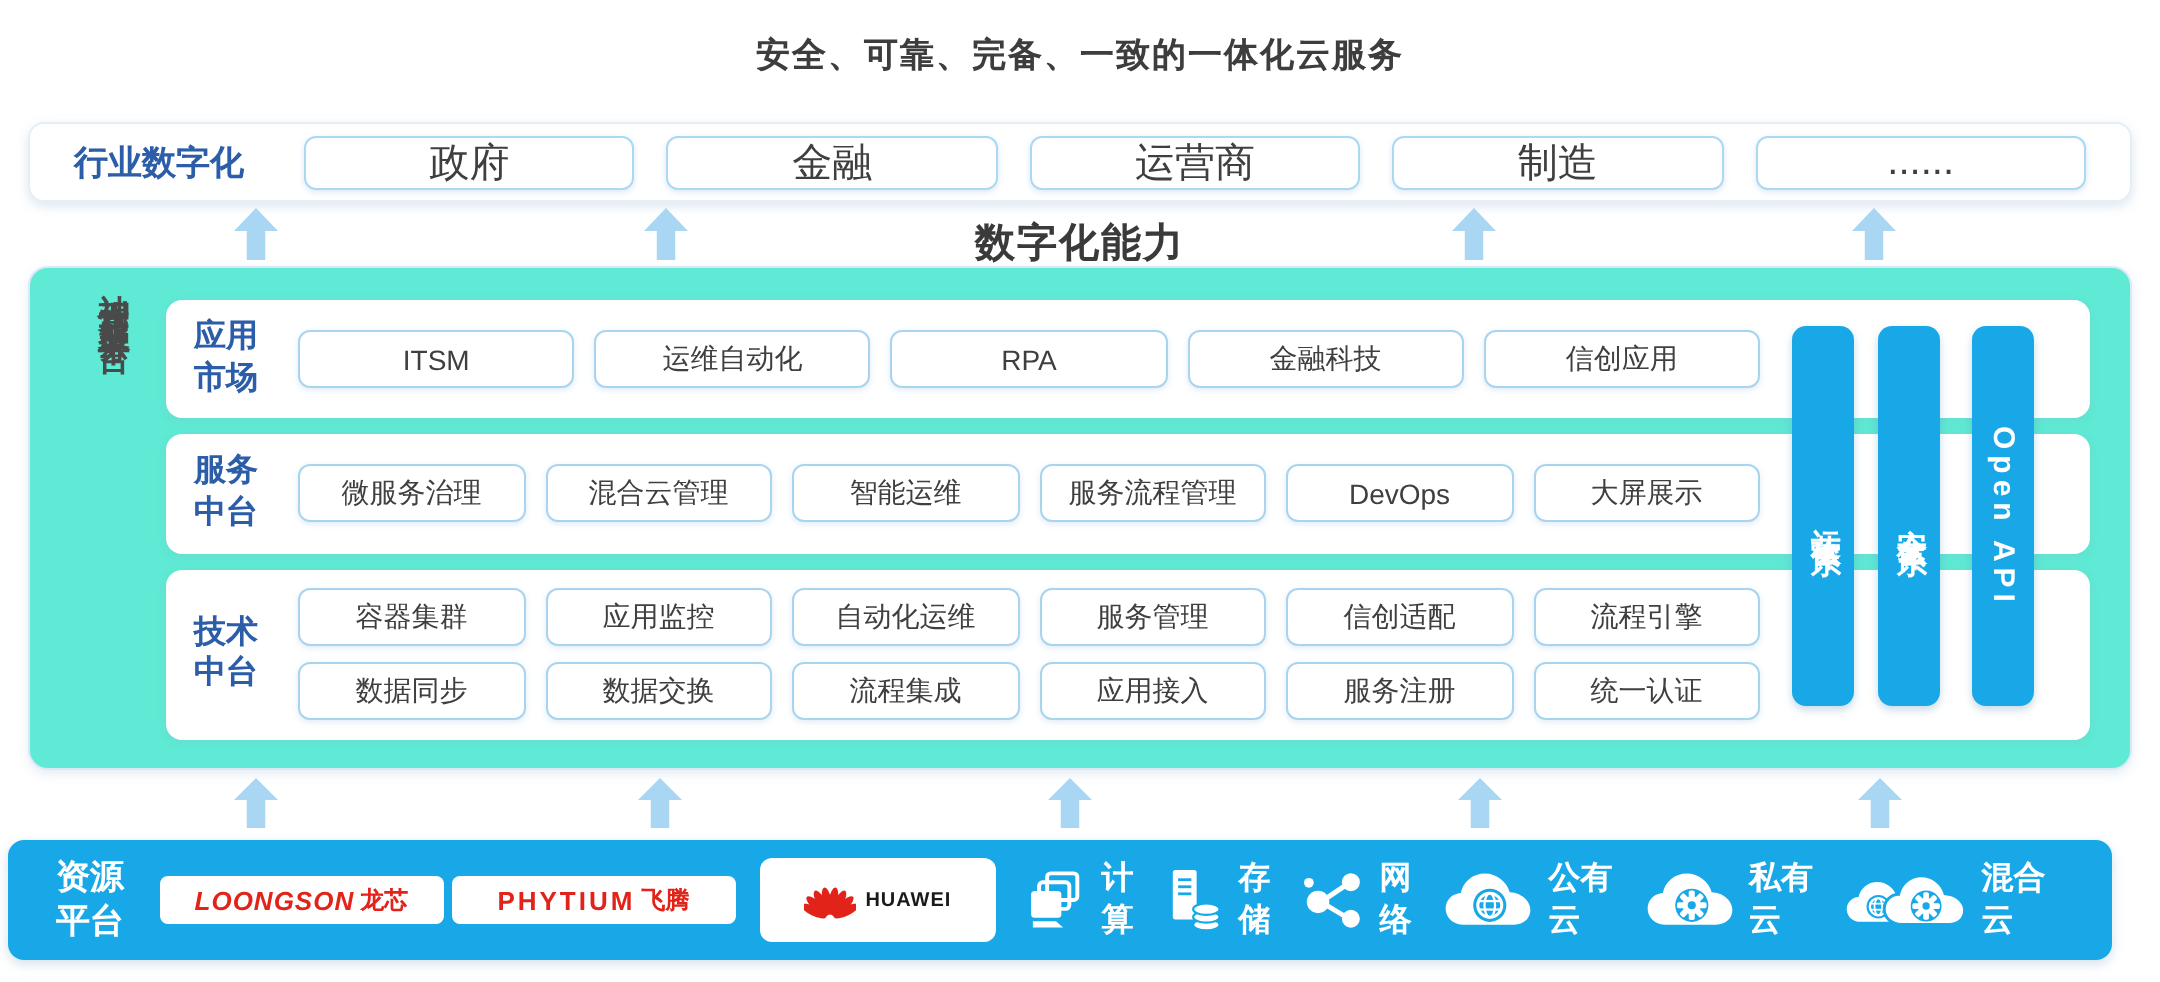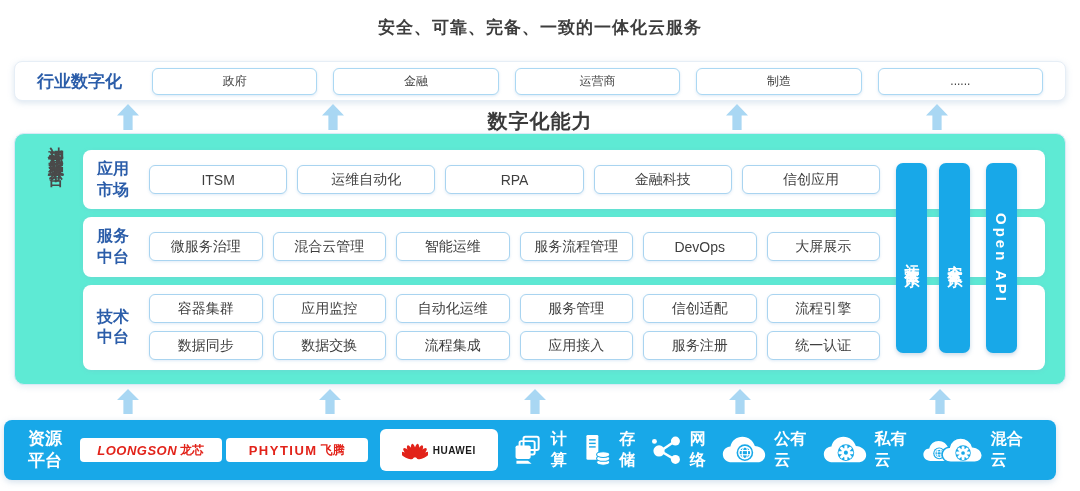--- a/index.html
+++ b/index.html
@@ -11,21 +11,21 @@
 
   
   .industry-row { position:absolute; left:14px; top:61px; width:1052px; height:40px;
     background:#fff; border:1px solid #e6eef6; border-radius:8px;
     box-shadow:0 2px 6px rgba(130,165,200,.28); display:flex; align-items:center;
     padding:0 22px; }
   .industry-label { color:#2b5da9; font-weight:bold; font-size:17px; flex:none; margin-right:30px; }
   .industry-items { flex:1; display:flex; gap:16px; }
   .industry-item { flex:1; height:27px; background:#fff; border:1px solid #abd8f3;
     border-radius:6px; display:flex; align-items:center; justify-content:center;
-    font-size:12px; color:#3f3f3f; box-shadow:0 1px 3px rgba(150,190,225,.35); }
+    font-size:20px; color:#3f3f3f; box-shadow:0 1px 3px rgba(150,190,225,.35); }
 
   
   .up-arrow { position:absolute; width:22px; height:26px; background:#a9d7f3;
     clip-path:polygon(50% 0%,100% 44%,71% 44%,71% 100%,29% 100%,29% 44%,0% 44%); }
   .cap-row { position:absolute; left:14px; top:104px; width:1052px; height:28px; }
   .cap-row .p1{left:103px} .cap-row .p2{left:308px} .cap-row .p3{left:712px} .cap-row .p4{left:912px}
   .cap-text { position:absolute; left:0; top:4px; width:100%; text-align:center;
     font-size:20px; font-weight:bold; color:#3a3a3a; letter-spacing:1px; }
   .arrow-row-bottom { position:absolute; left:14px; top:389px; width:1052px; height:27px; }
   .arrow-row-bottom .b1{left:103px} .arrow-row-bottom .b2{left:305px} .arrow-row-bottom .b3{left:510px}

